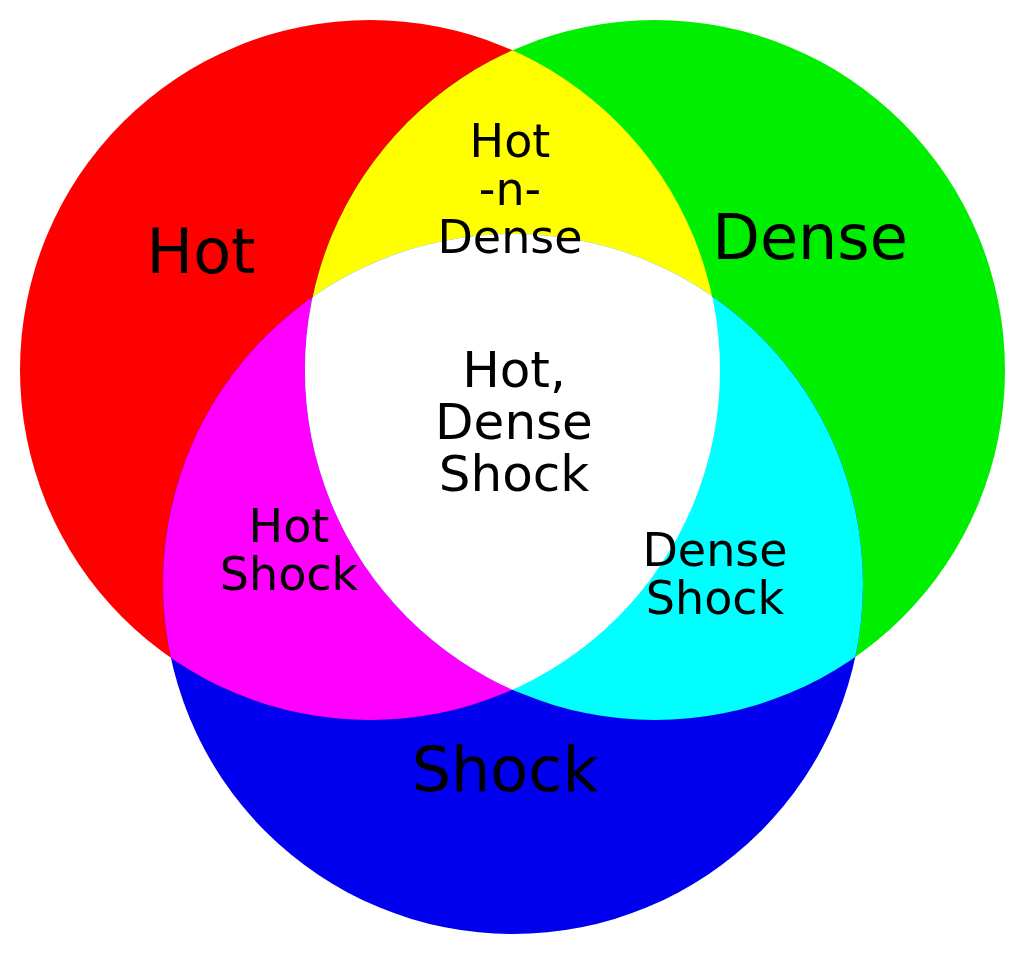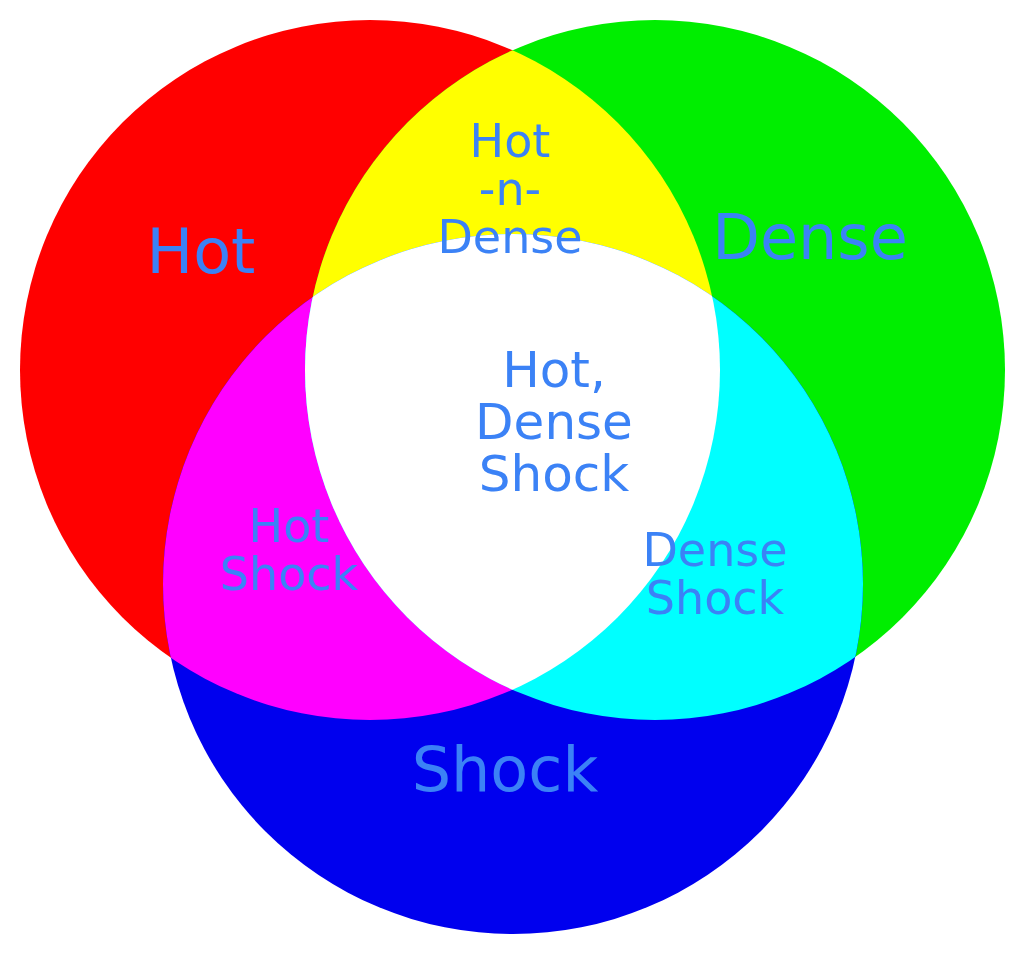--- a/index.html
+++ b/index.html
@@ -23,32 +23,32 @@
   #venn-svg {
     position: absolute;
     top: 0;
     left: 0;
     width: 1024px;
     height: 979px;
     display: block;
   }
   .venn-label {
     position: absolute;
-    color: #3b82f6;
+    color: #000000;
     text-align: center;
     line-height: 1.04;
     white-space: pre;
     pointer-events: none;
     font-family: "DejaVu Sans", sans-serif;
     font-weight: 400;
     transform: translate(-50%, -50%);
   }
   .label-major { font-size: 62px; }
   .label-minor { font-size: 46px; }
-  .label-center { font-size: 50px; margin-left: 40px; }
+  .label-center { font-size: 50px; }
 </style>
 </head>
 <body style="width: 1024px; height: 979px;">
 
 <div id="venn-stage" style="width: 1024px; height: 979px; background: rgb(255, 255, 255);">
 
   <svg id="venn-svg" viewBox="0 0 1024 979" xmlns="http://www.w3.org/2000/svg">
     <defs>
       <clipPath id="clip-hot">
         <circle id="c-hot" cx="370" cy="370" r="350"></circle>

